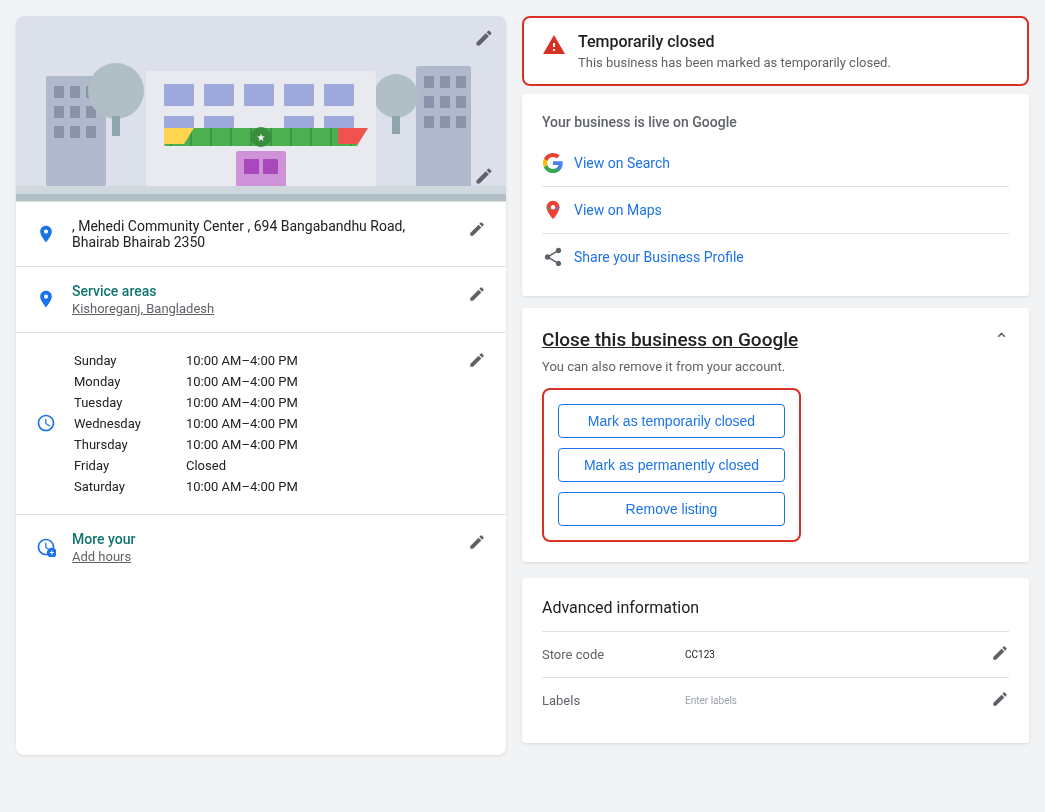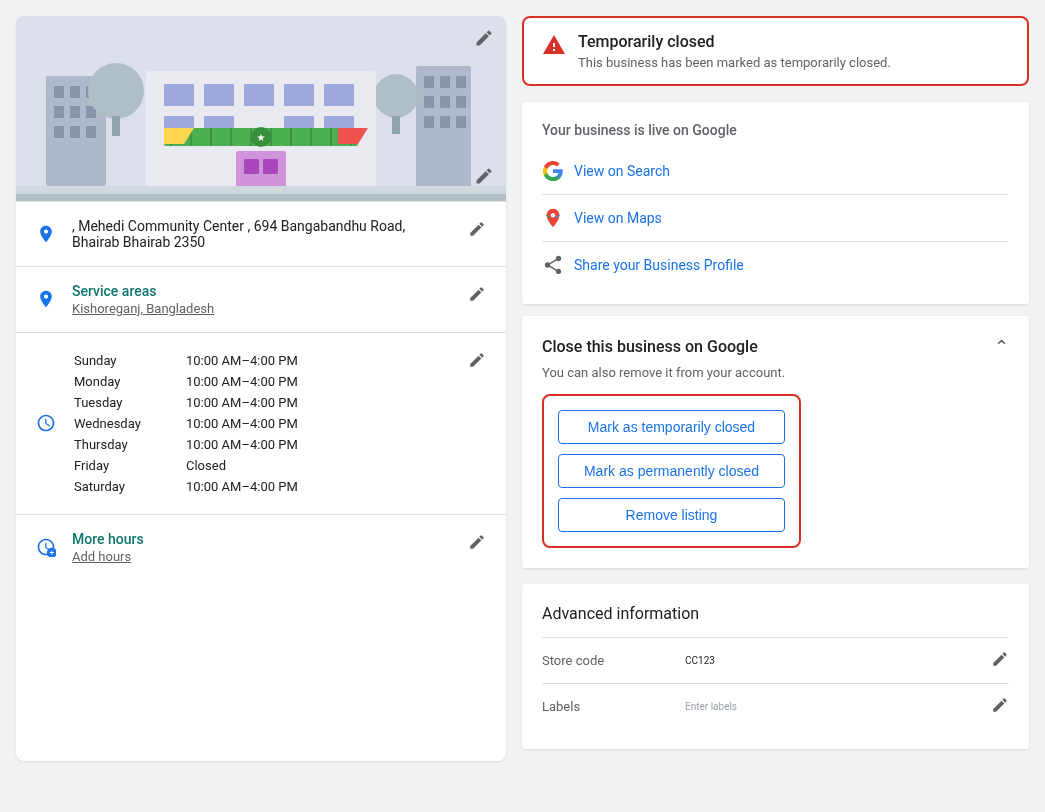--- a/index.html
+++ b/index.html
@@ -104,21 +104,21 @@
       flex: 1;
       display: flex;
       flex-direction: column;
       gap: 0;
     }
     .alert-box {
       border: 2px solid #d93025;
       border-radius: 8px;
       padding: 14px 18px;
       background: #fff;
-      margin-bottom: 16px;
+      margin-bottom: 8px;
       display: flex;
       align-items: flex-start;
       gap: 12px;
     }
     .alert-icon {
       color: #d93025;
       font-size: 20px;
       flex-shrink: 0;
       margin-top: 1px;
     }
@@ -165,23 +165,24 @@
       border-top: 1px solid #e0e0e0;
       margin: 4px 0;
     }
     .close-section-header {
       display: flex;
       justify-content: space-between;
       align-items: center;
       margin-bottom: 8px;
     }
     .close-section-title {
-      font-size: 16px;
+      font-size: 19px;
       font-weight: 500;
       color: #202124;
+      text-decoration: underline;
     }
     .chevron-icon {
       color: #5f6368;
       font-size: 18px;
       cursor: pointer;
     }
     .close-section-desc {
       font-size: 13px;
       color: #5f6368;
       margin-bottom: 14px;
@@ -417,21 +418,21 @@
 
     <div class="info-row" style="cursor:pointer;">
       <div class="info-icon">
         <svg width="20" height="20" viewBox="0 0 24 24" fill="#1a73e8">
             <path d="M11.99 2C6.47 2 2 6.48 2 12s4.47 10 9.99 10C17.52 22 22 17.52 22 12S17.52 2 11.99 2zm.01 18c-4.42 0-8-3.58-8-8s3.58-8 8-8 8 3.58 8 8-3.58 8-8 8zm.5-13H11v6l5.25 3.15.75-1.23-4.5-2.67V7z"></path>
             <circle cx="19" cy="19" r="6" fill="#1a73e8"></circle>
             <text x="19" y="23" text-anchor="middle" font-size="10" fill="white">+</text>
           </svg>
       </div>
       <div class="info-content">
-        <div class="label">More hours</div>
+        <div class="label">More your</div>
         <div class="sub-label">Add hours</div>
       </div>
       <div class="info-edit">
         <svg width="18" height="18" viewBox="0 0 24 24" fill="#5f6368">
             <path d="M3 17.25V21h3.75L17.81 9.94l-3.75-3.75L3 17.25zM20.71 7.04a1 1 0 000-1.41l-2.34-2.34a1 1 0 00-1.41 0l-1.83 1.83 3.75 3.75 1.83-1.83z"></path>
           </svg>
       </div>
     </div>
   </div>
 

